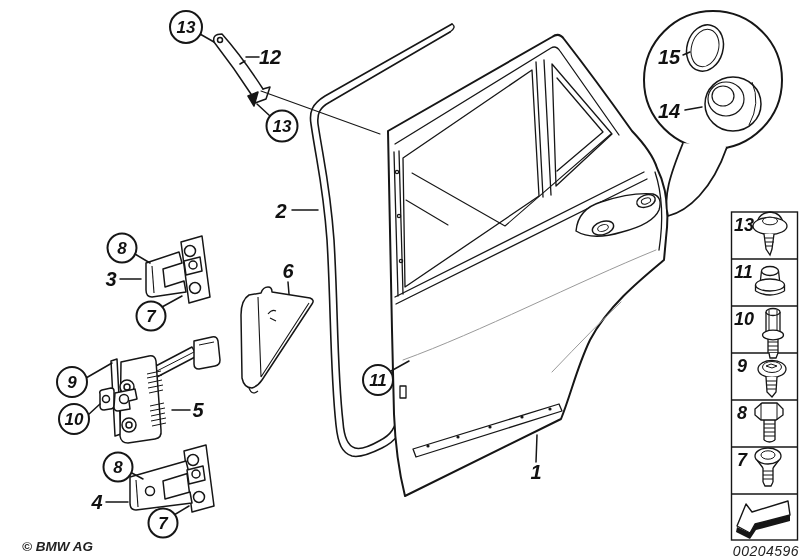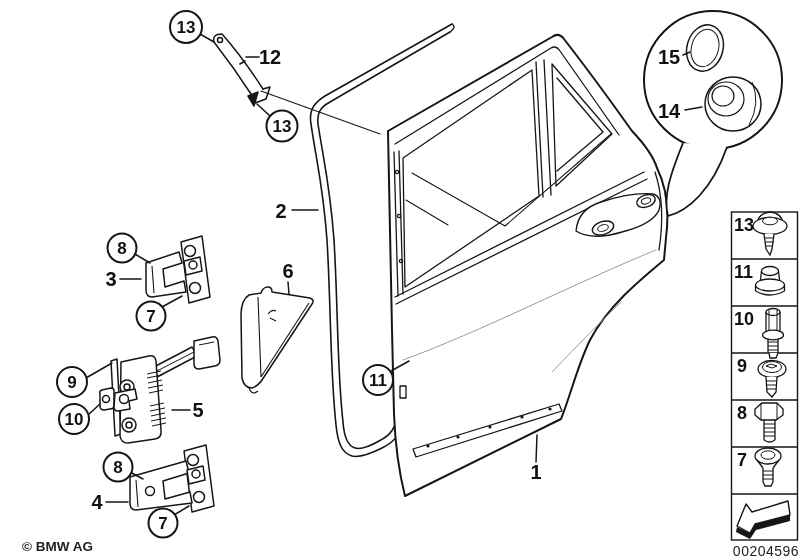--- a/index.html
+++ b/index.html
@@ -1,17 +1,17 @@
 <!DOCTYPE html>
 <html><head>
 <meta charset="utf-8">
 <style>
   html,body{margin:0;padding:0;background:#e8e8e8;}
   .stage{position:relative;width:799px;height:559px;background:#ffffff;overflow:hidden;
-         font-family:"Liberation Sans","DejaVu Sans",sans-serif;}
+         font-family:"Liberation Sans","DejaVu Sans",sans-serif;font-style:italic;}
   svg{position:absolute;left:0;top:0;display:block;}
   svg text{font-family:"Liberation Sans","DejaVu Sans",sans-serif;font-weight:bold;fill:#111;}
   .callout-num{font-size:20px;}
   .balloon-num{font-size:17px;text-anchor:middle;}
   .side-num{font-size:18px;}
   .footer-txt{font-size:13.5px;font-weight:bold;fill:#222;}
   .plate-num{font-size:14px;font-weight:normal;fill:#222;letter-spacing:.5px;text-anchor:middle;}
 </style>
 </head>
 <body>

